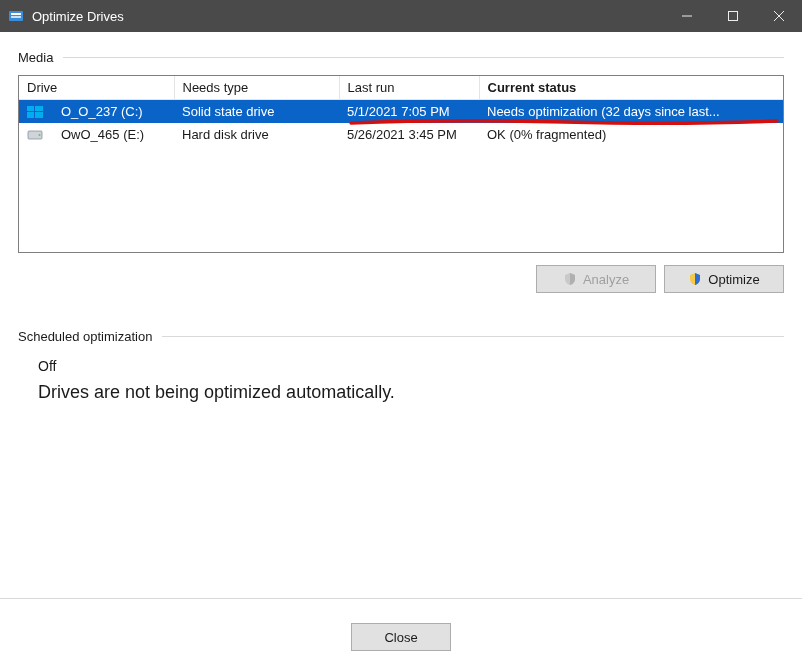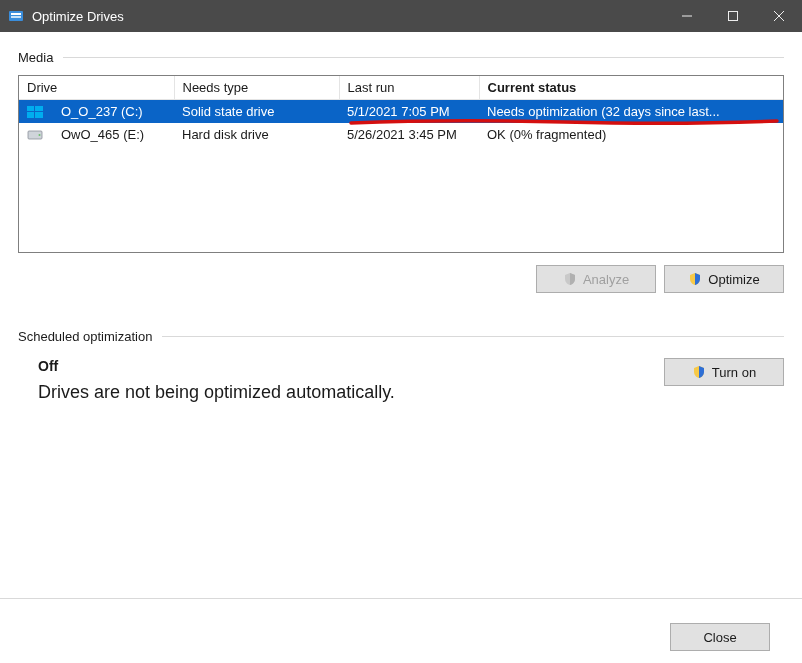--- a/index.html
+++ b/index.html
@@ -27,23 +27,23 @@
   .drive-icon { width: 16px; height: 12px; display: inline-block; flex-shrink: 0; }
   .underline-annotation { position: absolute; height: 8px; pointer-events: none; }
   .underline-annotation svg { width: 100%; height: 100%; }
   .button-row { display: flex; justify-content: flex-end; gap: 8px; margin-top: 12px; }
   .btn { min-width: 120px; height: 28px; border: 1px solid #adadad; background: #e1e1e1; display: inline-flex; align-items: center; justify-content: center; gap: 6px; font-size: 13px; padding: 0 16px; cursor: default; }
   .btn.disabled { color: #a0a0a0; }
   .shield { width: 14px; height: 14px; display: inline-block; }
   .scheduled-block { margin-top: 36px; }
   .scheduled-body { display: flex; align-items: flex-start; margin-top: 14px; }
   .scheduled-text { flex: 1; padding-left: 20px; }
-  .scheduled-status { font-weight: 700; font-size: 14px; margin-bottom: 8px; }
+  .scheduled-status { font-weight: 400; font-size: 14px; margin-bottom: 8px; }
   .scheduled-desc { font-size: 18px; }
-  .bottom-bar { display: flex; justify-content: flex-end; padding: 12px 32px; }
+  .bottom-bar { display: flex; justify-content: center; padding: 12px 32px; }
   .footer-line { height: 1px; background: #d9d9d9; margin: 0 -18px; }
   .spacer { flex: 1; }
 </style>
 </head>
 <body>
 
 <div class="window">
 
   <div class="titlebar">
     <span class="app-icon">
@@ -162,29 +162,20 @@
     <div class="scheduled-block">
       <div class="section-header">
         <span class="section-label">Scheduled optimization</span>
         <span class="section-line"></span>
       </div>
       <div class="scheduled-body">
         <div class="scheduled-text">
           <div class="scheduled-status">Off</div>
           <div class="scheduled-desc">Drives are not being optimized automatically.</div>
         </div>
-        <div class="btn">
-          <span class="shield">
-            <svg viewBox="0 0 14 14">
-                <path d="M7 1 L12 3 V7 C12 10 9.5 12.5 7 13 C4.5 12.5 2 10 2 7 V3 Z" fill="#f7c948"></path>
-                <path d="M7 1 L12 3 V7 C12 10 9.5 12.5 7 13 V1 Z" fill="#2e6fd6"></path>
-              </svg>
-          </span>
-          <span>Turn on</span>
-        </div>
       </div>
     </div>
 
     <div class="spacer"></div>
     <div class="footer-line"></div>
   </div>
 
   <div class="bottom-bar">
     <div class="btn" style="min-width:100px">
       <span>Close</span>

